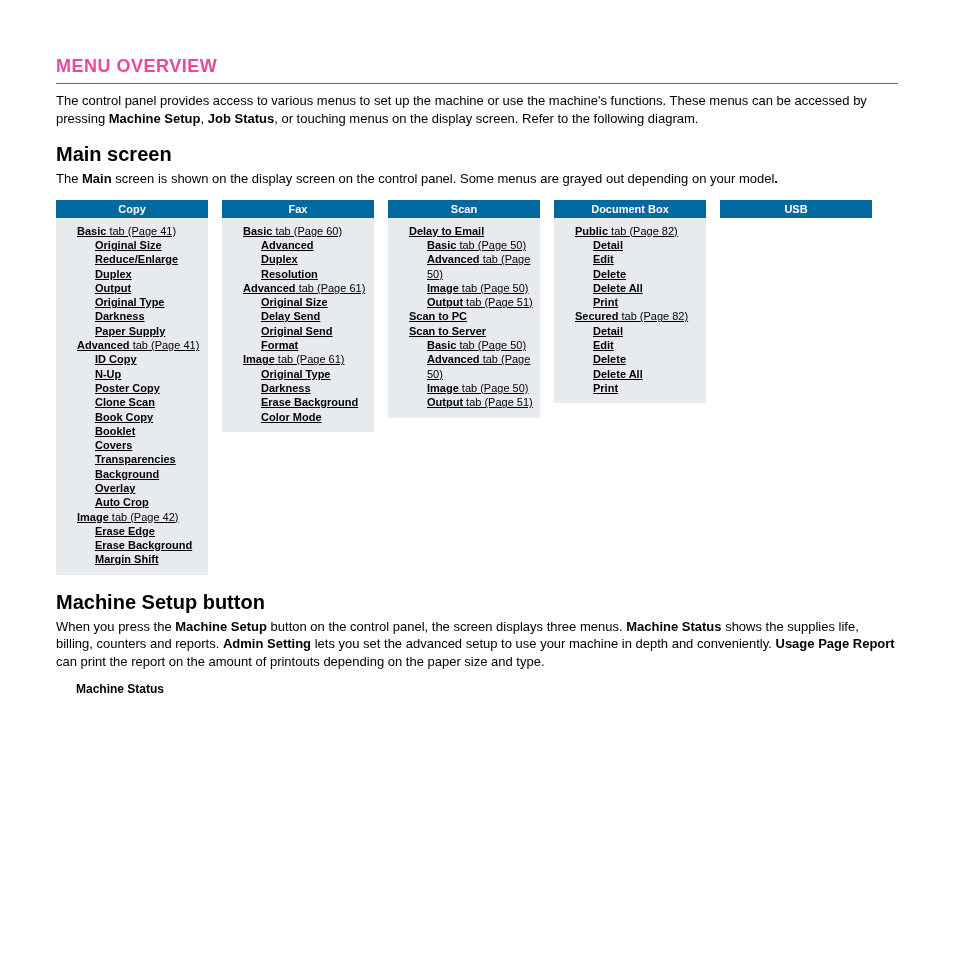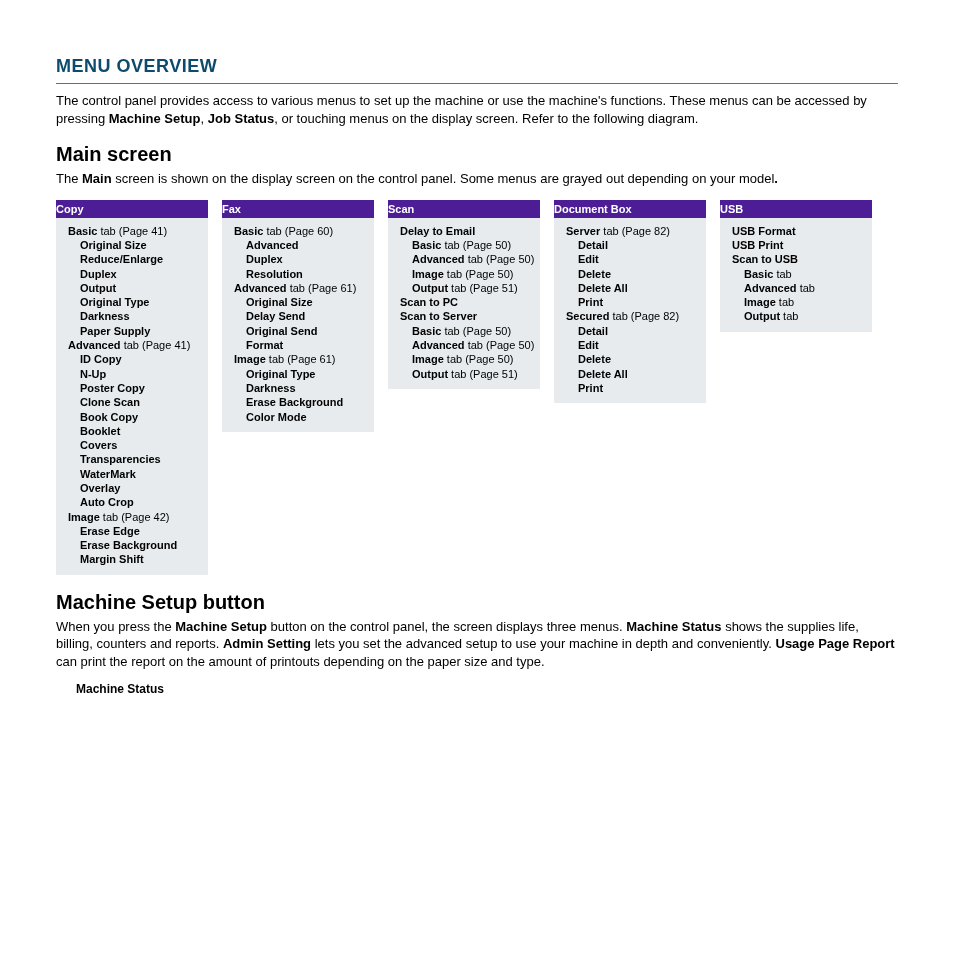--- a/index.html
+++ b/index.html
@@ -6,21 +6,21 @@
     font-family: Arial, Helvetica, sans-serif;
     font-size: 12px;
     color: #000;
     margin: 0;
     padding: 56px 56px 0 56px;
     background: #fff;
   }
   h1.page-title {
     font-size: 18px;
     font-weight: bold;
-    color: #0c4a6e;
+    color: #ec4899;
     letter-spacing: 0.5px;
     margin: 0 0 6px 0;
     text-transform: uppercase;
   }
   hr.rule {
     border: none;
     border-top: 1px solid #6b6b6b;
     margin: 0 0 8px 0;
   }
   p.intro, p.section-text {
@@ -44,34 +44,35 @@
     gap: 14px;
     align-items: flex-start;
     margin-top: 6px;
   }
   .col {
     background: #E7EBEE;
     width: 152px;
     flex: 0 0 152px;
   }
   .col-header {
-    background: #4c1d95;
+    background: #0369a1;
     color: #fff;
     font-weight: bold;
     font-size: 11px;
-    text-align: left;
+    text-align: center;
     padding: 3px 0;
   }
   .col-body {
-    padding: 6px 4px 8px 12px;
+    padding: 6px 4px 8px 21px;
     font-size: 11px;
     line-height: 1.3;
+    text-decoration: underline;
   }
   .lvl0 { margin-left: 0; }
-  .lvl1 { margin-left: 12px; }
+  .lvl1 { margin-left: 18px; }
 </style>
 </head>
 <body>
 
 <h1 class="page-title">MENU OVERVIEW</h1>
 <hr class="rule">
 <p class="intro">The control panel provides access to various menus to set up the machine or use the machine's functions. These menus can be accessed by pressing <span class="b">Machine Setup</span>, <span class="b">Job Status</span>, or touching menus on the display screen. Refer to the following diagram.</p>
 
 <h2 class="section-heading">Main screen</h2>
 <p class="section-text">The <span class="b">Main</span> screen is shown on the display screen on the control panel. Some menus are grayed out depending on your model<span class="b">.</span></p>
@@ -90,21 +91,21 @@
         <div class="lvl1"><span class="b">Paper Supply</span></div>
         <div class="lvl0"><span class="b">Advanced</span> tab (Page 41)</div>
         <div class="lvl1"><span class="b">ID Copy</span></div>
         <div class="lvl1"><span class="b">N-Up</span></div>
         <div class="lvl1"><span class="b">Poster Copy</span></div>
         <div class="lvl1"><span class="b">Clone Scan</span></div>
         <div class="lvl1"><span class="b">Book Copy</span></div>
         <div class="lvl1"><span class="b">Booklet</span></div>
         <div class="lvl1"><span class="b">Covers</span></div>
         <div class="lvl1"><span class="b">Transparencies</span></div>
-        <div class="lvl1"><span class="b">WaterMark</span></div>
+        <div class="lvl1"><span class="b">Background</span></div>
         <div class="lvl1"><span class="b">Overlay</span></div>
         <div class="lvl1"><span class="b">Auto Crop</span></div>
         <div class="lvl0"><span class="b">Image</span> tab (Page 42)</div>
         <div class="lvl1"><span class="b">Erase Edge</span></div>
         <div class="lvl1"><span class="b">Erase Background</span></div>
         <div class="lvl1"><span class="b">Margin Shift</span></div>
       </div>
     </div>
     <div class="col">
       <div class="col-header">Fax</div>
@@ -137,43 +138,34 @@
         <div class="lvl0"><span class="b">Scan to Server</span></div>
         <div class="lvl1"><span class="b">Basic</span> tab (Page 50)</div>
         <div class="lvl1"><span class="b">Advanced</span> tab (Page 50)</div>
         <div class="lvl1"><span class="b">Image</span> tab (Page 50)</div>
         <div class="lvl1"><span class="b">Output</span> tab (Page 51)</div>
       </div>
     </div>
     <div class="col">
       <div class="col-header">Document Box</div>
       <div class="col-body">
-        <div class="lvl0"><span class="b">Server</span> tab (Page 82)</div>
+        <div class="lvl0"><span class="b">Public</span> tab (Page 82)</div>
         <div class="lvl1"><span class="b">Detail</span></div>
         <div class="lvl1"><span class="b">Edit</span></div>
         <div class="lvl1"><span class="b">Delete</span></div>
         <div class="lvl1"><span class="b">Delete All</span></div>
         <div class="lvl1"><span class="b">Print</span></div>
         <div class="lvl0"><span class="b">Secured</span> tab (Page 82)</div>
         <div class="lvl1"><span class="b">Detail</span></div>
         <div class="lvl1"><span class="b">Edit</span></div>
         <div class="lvl1"><span class="b">Delete</span></div>
         <div class="lvl1"><span class="b">Delete All</span></div>
         <div class="lvl1"><span class="b">Print</span></div>
       </div>
     </div>
     <div class="col">
       <div class="col-header">USB</div>
-      <div class="col-body">
-        <div class="lvl0"><span class="b">USB Format</span></div>
-        <div class="lvl0"><span class="b">USB Print</span></div>
-        <div class="lvl0"><span class="b">Scan to USB</span></div>
-        <div class="lvl1"><span class="b">Basic</span> tab</div>
-        <div class="lvl1"><span class="b">Advanced</span> tab</div>
-        <div class="lvl1"><span class="b">Image</span> tab</div>
-        <div class="lvl1"><span class="b">Output</span> tab</div>
-      </div>
     </div>
   </div>
 
 <h2 class="section-heading">Machine Setup button</h2>
 <p class="section-text">When you press the <span class="b">Machine Setup</span> button on the control panel, the screen displays three menus. <span class="b">Machine Status</span> shows the supplies life, billing, counters and reports. <span class="b">Admin Setting</span> lets you set the advanced setup to use your machine in depth and conveniently. <span class="b">Usage Page Report</span> can print the report on the amount of printouts depending on the paper size and type.</p>
 <h3 class="sub-heading">Machine Status</h3>
 
 </body></html>

